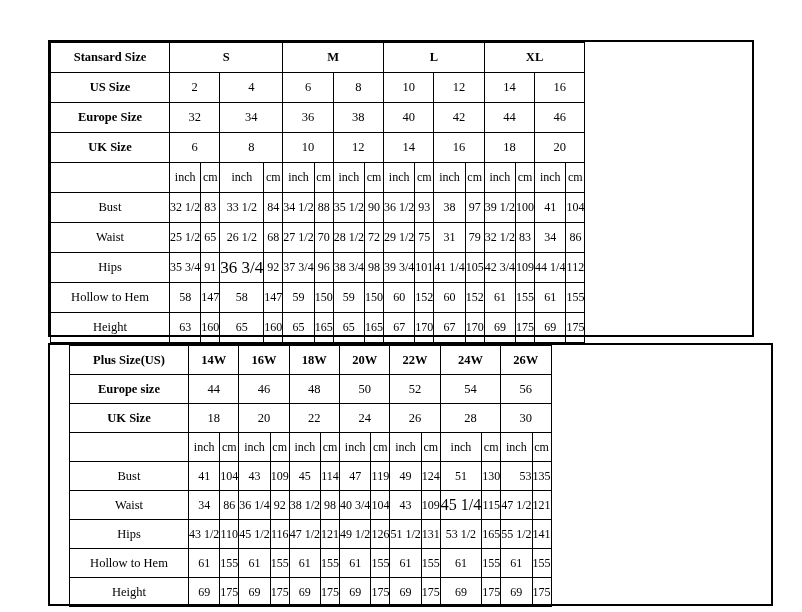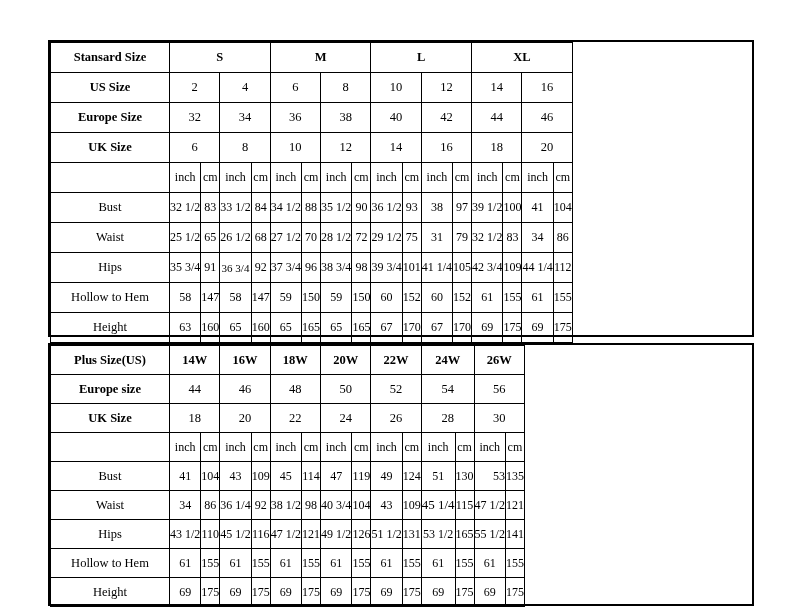--- a/index.html
+++ b/index.html
@@ -56,20 +56,21 @@
     left: 48px;
     top: 40px;
     width: 702px;
     height: 293px;
   }
   #table2-wrap {
     left: 48px;
     top: 343px;
     width: 702px;
     height: 259px;
+    padding-left: 19px;
   }
 </style>
 </head>
 <body>
 
 <div class="page">
 
 
   <div class="outer" id="table1-wrap">
     <table class="sizetable" id="table1">
@@ -168,21 +169,21 @@
             <td style="font-size: 12px;">79</td>
             <td style="font-size: 12px;">32 1/2</td>
             <td style="font-size: 12px;">83</td>
             <td style="font-size: 12px;">34</td>
             <td style="font-size: 12px;">86</td>
           </tr>
           <tr>
             <td style="width: 118px; height: 29px;">Hips</td>
             <td style="font-size: 12px;">35 3/4</td>
             <td style="font-size: 12px;">91</td>
-            <td style="font-size: 11px; font-family: Liberation Serif, serif;">36 3/4</td>
+            <td style="font-size: 17px; font-family: Liberation Serif, serif;">36 3/4</td>
             <td style="font-size: 12px;">92</td>
             <td style="font-size: 12px;">37 3/4</td>
             <td style="font-size: 12px;">96</td>
             <td style="font-size: 12px;">38 3/4</td>
             <td style="font-size: 12px;">98</td>
             <td style="font-size: 12px;">39 3/4</td>
             <td style="font-size: 12px;">101</td>
             <td style="font-size: 12px;">41 1/4</td>
             <td style="font-size: 12px;">105</td>
             <td style="font-size: 12px;">42 3/4</td>
@@ -309,21 +310,21 @@
             <td style="font-size: 12px;">34</td>
             <td style="font-size: 12px;">86</td>
             <td style="font-size: 12px;">36 1/4</td>
             <td style="font-size: 12px;">92</td>
             <td style="font-size: 12px;">38 1/2</td>
             <td style="font-size: 12px;">98</td>
             <td style="font-size: 12px;">40 3/4</td>
             <td style="font-size: 12px;">104</td>
             <td style="font-size: 12px;">43</td>
             <td style="font-size: 12px;">109</td>
-            <td style="font-size: 13px;">45 1/4</td>
+            <td style="font-size: 16px;">45 1/4</td>
             <td style="font-size: 12px;">115</td>
             <td style="font-size: 12px;">47 1/2</td>
             <td style="font-size: 12px;">121</td>
             <td style="border: none;"></td>
           </tr>
           <tr>
             <td style="width: 118px; height: 28px;">Hips</td>
             <td style="font-size: 12px;">43 1/2</td>
             <td style="font-size: 12px;">110</td>
             <td style="font-size: 12px;">45 1/2</td>

